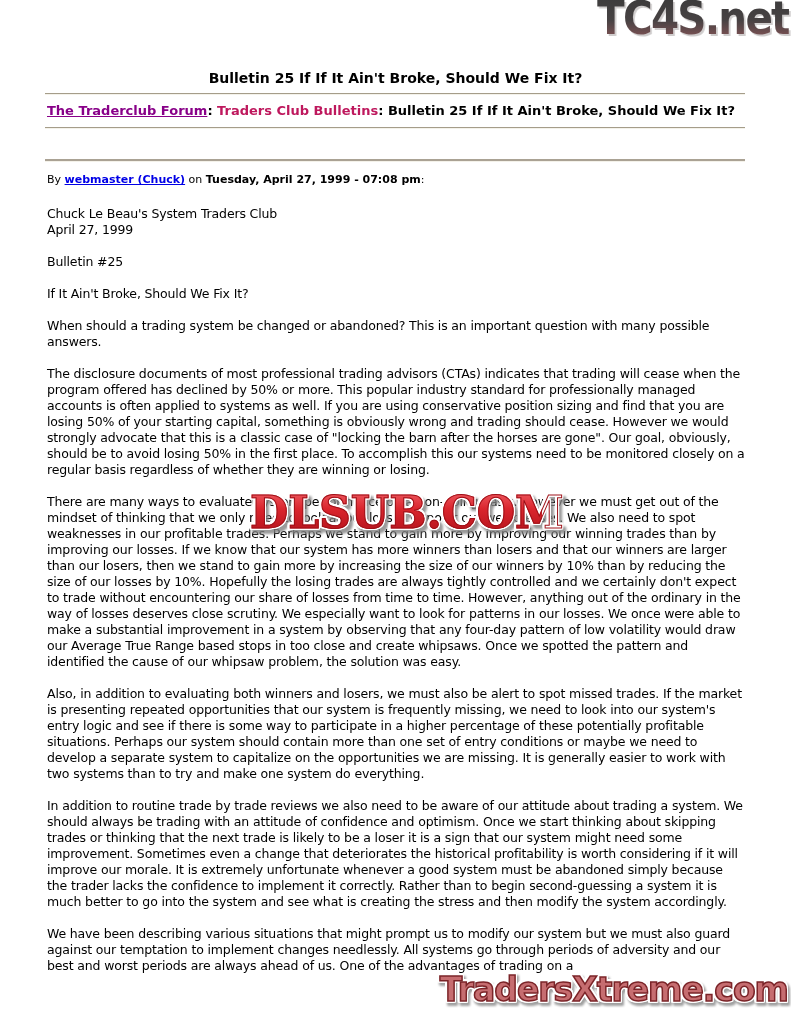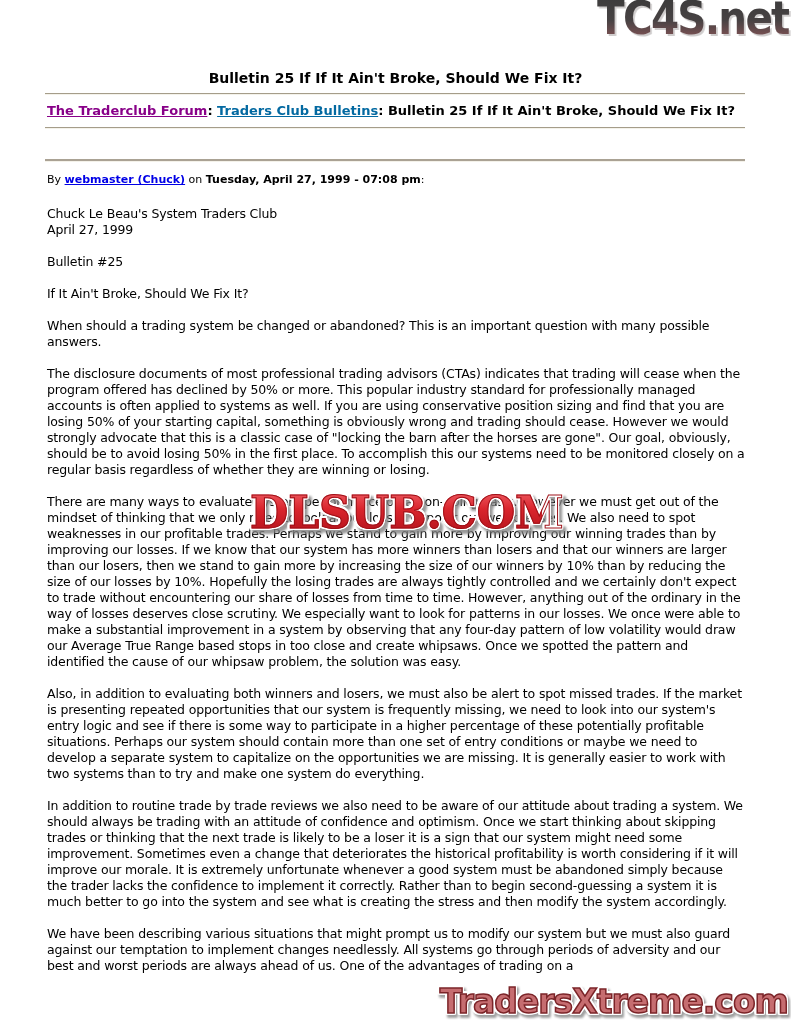--- a/index.html
+++ b/index.html
@@ -32,21 +32,21 @@
   }
   hr.rule.r2 { margin-top:8px; }
   hr.rule.r3 { margin-top:30px; border-top:2px solid #aaa294; }
 
   .breadcrumb {
     margin:8px 45px 0 47px; font-size:13px; font-weight:bold;
     line-height:16px; white-space:pre-wrap;
   }
   .breadcrumb a { cursor:pointer; }
   .crumb-visited { color:#880088; text-decoration:underline;text-align:center; }
-  .crumb-link { color:#0369a1; text-decoration:underline; }
+  .crumb-link { color:#be185d; }
 
   .byline {
     margin:11px 45px 0 47px; font-size:11px; line-height:14px; white-space:pre-wrap;
   }
   .byline .author { color:#0000e6; font-weight:bold; text-decoration:underline; cursor:pointer; }
   .byline .when { font-weight:bold; }
 
   .post-body {
     margin:19px 45px 0 47px;
     font-size:12.5px; line-height:16px; letter-spacing:-0.15px;
@@ -65,21 +65,21 @@
     color:transparent; -webkit-text-fill-color:transparent;
     -webkit-text-stroke:1px #9d1017;
     filter:
       drop-shadow(1.5px 0 0 #ffffff) drop-shadow(-1.5px 0 0 #ffffff)
       drop-shadow(0 1.5px 0 #ffffff) drop-shadow(0 -1.5px 0 #ffffff)
       drop-shadow(3px 4px 1px rgba(130,130,130,0.8));
   }
 
   
   .footer-logo {
-    position:absolute; right:3px; bottom:2px;
+    position:absolute; right:3px; bottom:14px;
     font-size:33px; font-weight:bold; line-height:40px;
     letter-spacing:-1px; white-space:nowrap;
     color:#c66d70; -webkit-text-stroke:1.5px #7b2428;
     filter:
       drop-shadow(1.5px 0 0 #ffffff) drop-shadow(-1.5px 0 0 #ffffff)
       drop-shadow(0 1.5px 0 #ffffff) drop-shadow(0 -1.5px 0 #ffffff)
       drop-shadow(2px 3px 1px rgba(150,150,150,0.9));
   }
 </style>
 </head>

